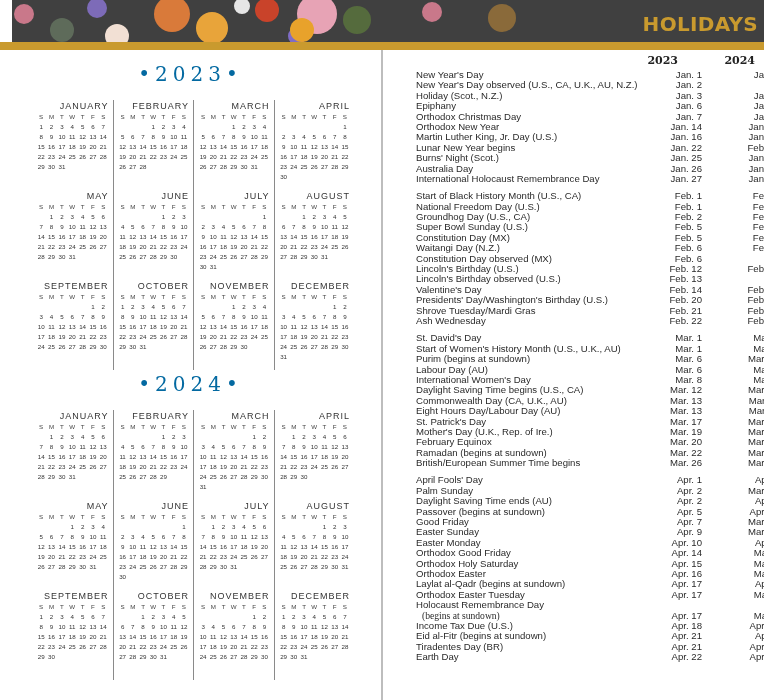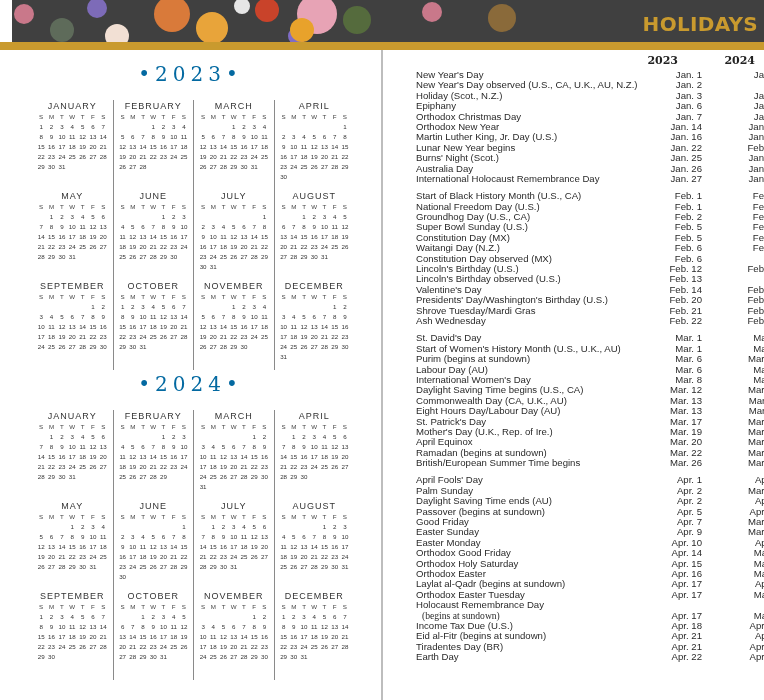--- a/index.html
+++ b/index.html
@@ -16,21 +16,21 @@
   .year-title { position: absolute; left: 0; width: 381px; text-align: center; font-family: "DejaVu Serif", serif; font-size: 20px; letter-spacing: 5px; color: #0369a1; }
   .year-2023 { top: 12px; }
   .year-2024 { top: 322px; }
 
   .year-grid { position: absolute; left: 32px; width: 322px; display: grid; grid-template-columns: repeat(4, 1fr); }
   .grid-2023 { top: 50px; }
   .grid-2024 { top: 360px; }
 
   .month { height: 90px; padding: 0 4px; border-left: 1.5px solid #8a8a8a; }
   .month.first-col { border-left: none; }
-  .month-name { text-align: center; font-size: 9px; letter-spacing: 1px; color: #333; height: 12px; line-height: 12px; }
+  .month-name { text-align: right; font-size: 9px; letter-spacing: 1px; color: #333; height: 12px; line-height: 12px; }
   .month-days { display: grid; grid-template-columns: repeat(7, 1fr); font-size: 6.2px; line-height: 10px; text-align: center; color: #333; }
   .month-days .dow { color: #444; }
 
   .right-page { position: absolute; left: 383px; top: 42px; width: 381px; height: 650px; }
   .col-headers { position: absolute; top: 12px; left: 0; width: 381px; height: 14px; }
   .col-h { position: absolute; font-family: "DejaVu Serif", serif; font-size: 11px; font-weight: bold; color: #222; }
   .col-h.y1 { right: 86px; }
   .col-h.y2 { right: 9px; }
 
   .holiday-list { position: absolute; left: 33px; top: 28px; width: 340px; }
@@ -1339,21 +1339,21 @@
           <span class="h-name">St. Patrick's Day</span>
           <span class="h-d1">Mar. 17</span>
           <span class="h-d2">Mar. 17</span>
         </div>
         <div class="h-row">
           <span class="h-name">Mother's Day (U.K., Rep. of Ire.)</span>
           <span class="h-d1">Mar. 19</span>
           <span class="h-d2">Mar. 10</span>
         </div>
         <div class="h-row">
-          <span class="h-name">April Equinox</span>
+          <span class="h-name">February Equinox</span>
           <span class="h-d1">Mar. 20</span>
           <span class="h-d2">Mar. 20</span>
         </div>
         <div class="h-row">
           <span class="h-name">Ramadan (begins at sundown)</span>
           <span class="h-d1">Mar. 22</span>
           <span class="h-d2">Mar. 10</span>
         </div>
         <div class="h-row">
           <span class="h-name">British/European Summer Time begins</span>

